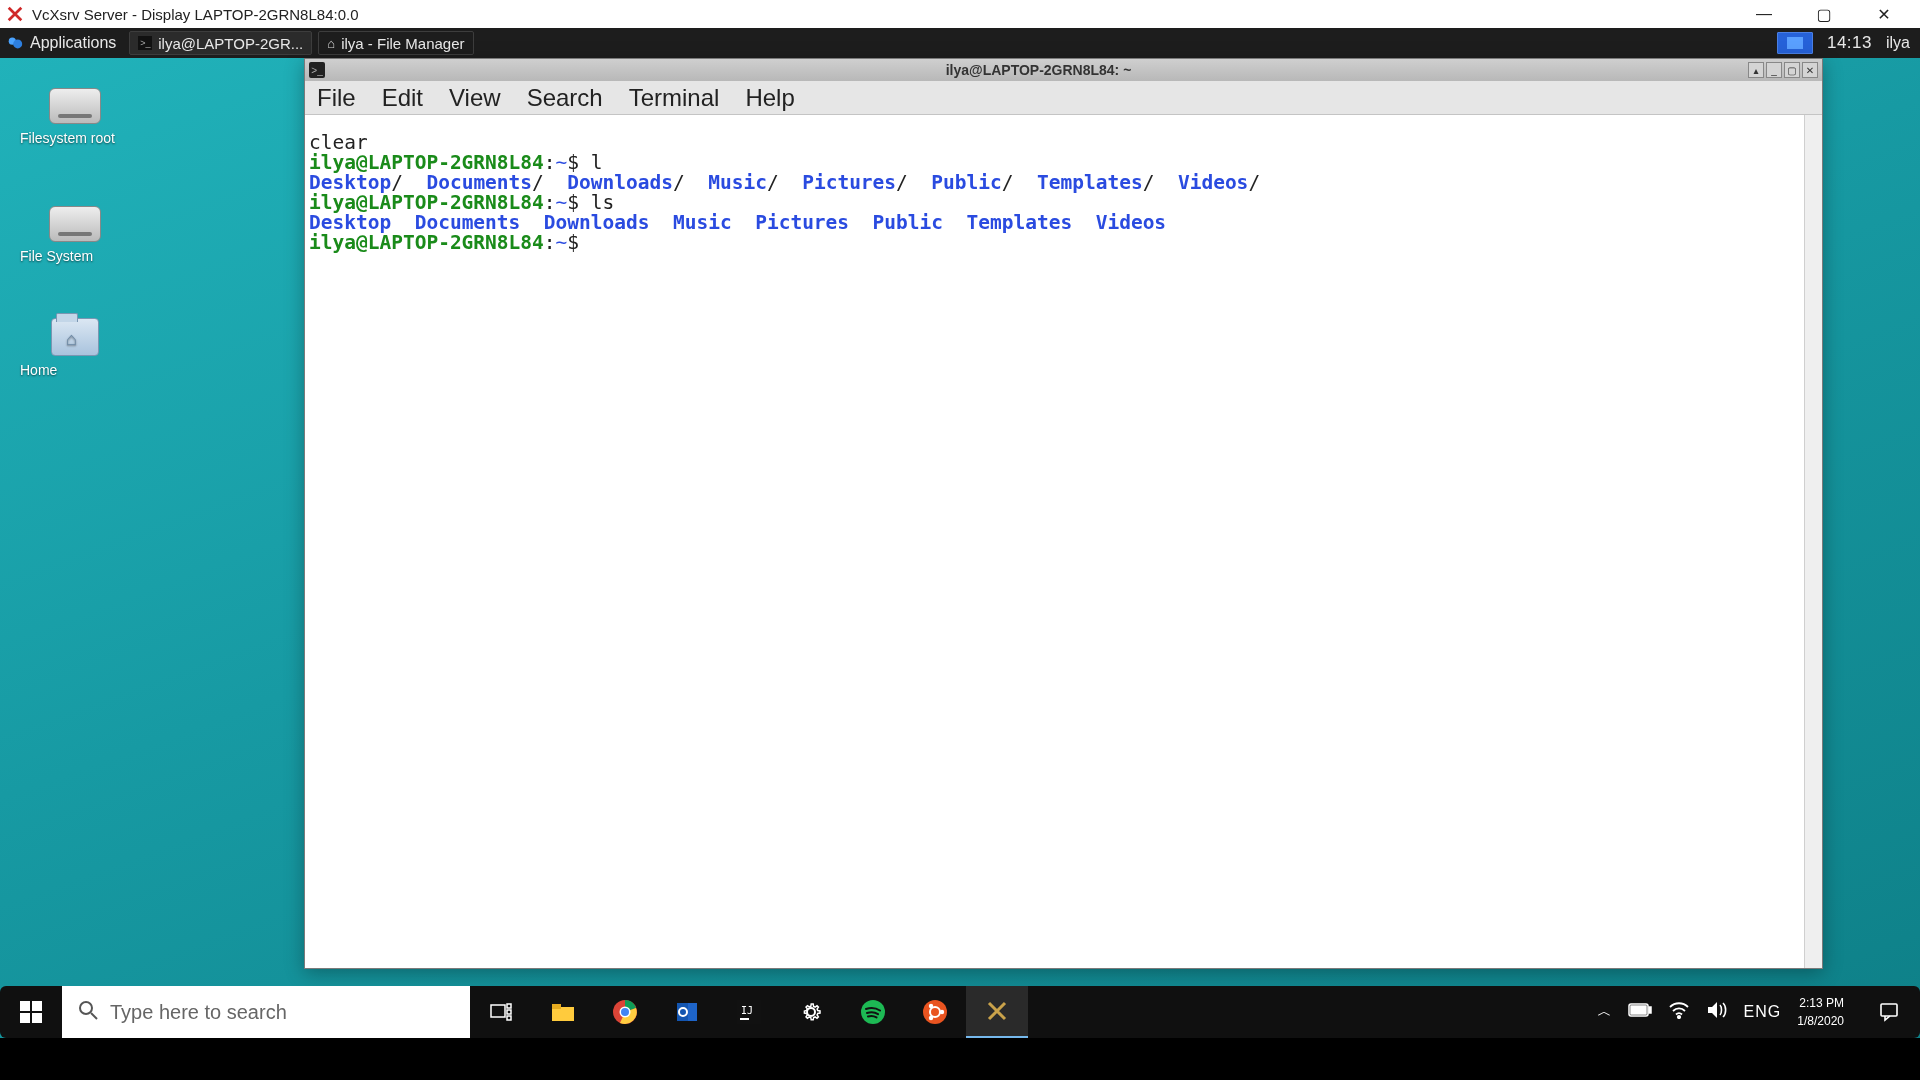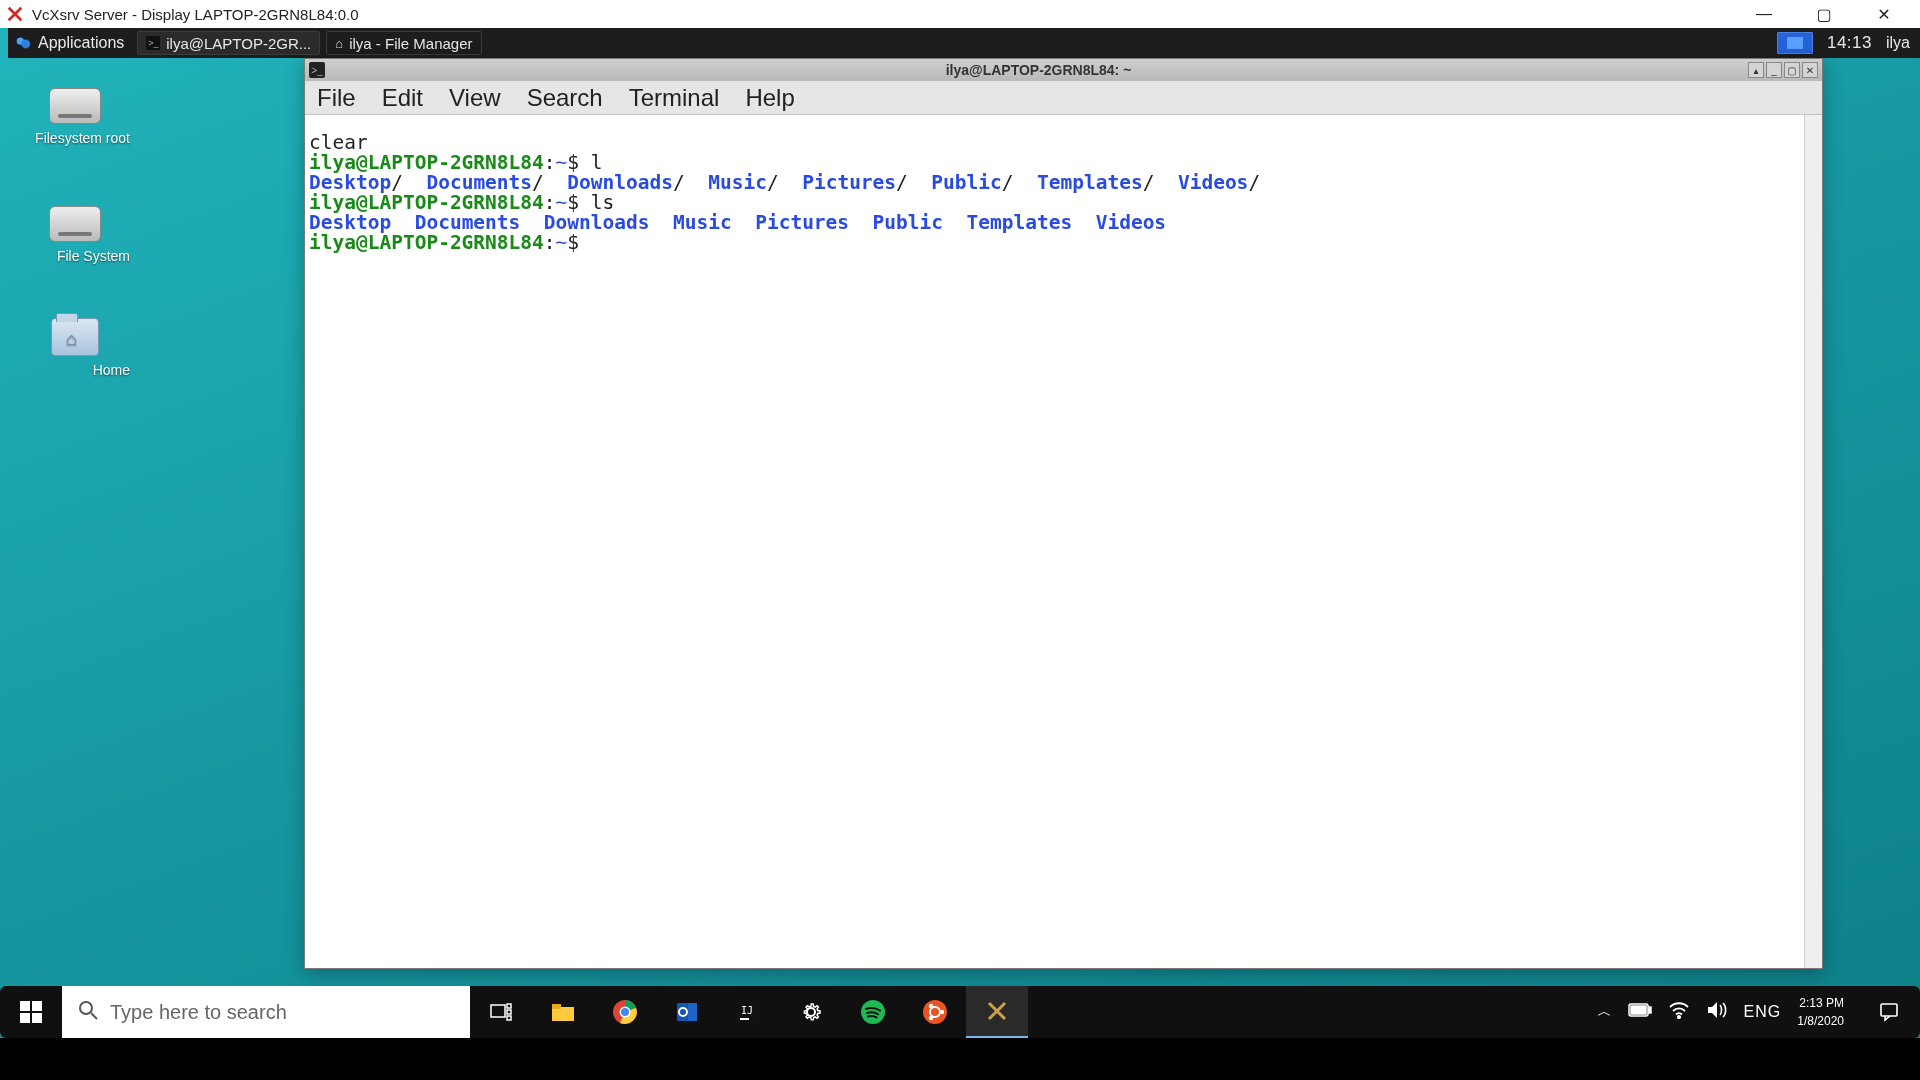--- a/index.html
+++ b/index.html
@@ -12,32 +12,32 @@
   .win-titlebar .ttl { flex:0 0 auto; color:#222; }
   .win-titlebar .spacer { flex:1; }
   .win-titlebar .win-btn { width:60px; height:28px; display:inline-flex; align-items:center; justify-content:center; color:#222; font-size:16px; }
 
   
   .xserver-area { position:relative; width:1920px; height:1010px; }
 
   
   .xfce-desktop { position:absolute; inset:0; background: linear-gradient(160deg,#21b3bb 0%, #179aa3 45%, #0e8088 100%); }
   
-  .xfce-panel { position:absolute; left:8px; right:0; top:0; height:30px; background:#1d1d1d; color:#e8e8e8; display:flex; align-items:center; font-size:16px; }
+  .xfce-panel { position:absolute; left:0; right:0; top:0; height:30px; background:#1d1d1d; color:#e8e8e8; display:flex; align-items:center; font-size:16px; }
   .panel-apps { display:flex; align-items:center; padding:0 10px 0 6px; gap:6px; height:100%; }
   .panel-apps .mouse-icn { width:18px; height:18px; color:#4aa3ff; }
   .panel-task { display:flex; align-items:center; height:24px; background:#2b2b2b; border:1px solid #3d3d3d; margin:3px 3px; padding:0 8px; gap:6px; font-size:15px; border-radius:2px; max-width:210px; overflow:hidden; white-space:nowrap; }
   .panel-right { margin-left:auto; display:flex; align-items:center; gap:14px; padding-right:10px; }
   .panel-indicator { width:36px; height:22px; background:#2662d9; border:1px solid #4a80e6; border-radius:1px; display:flex; align-items:center; justify-content:center;}
   .panel-indicator .inner { width:16px; height:12px; background:#5aa0ff;}
   .panel-clock { font-size:17px; letter-spacing:0.5px; }
   .panel-user { font-size:16px; }
 
   
-  .desk-icon { position:absolute; width:110px; text-align:right; color:#fff; font-size:14px; text-shadow:0 1px 2px rgba(0,0,0,0.6); }
+  .desk-icon { position:absolute; width:110px; text-align:left; color:#fff; font-size:14px; text-shadow:0 1px 2px rgba(0,0,0,0.6); }
   .desk-icon .drive { width:52px; height:36px; margin:0 auto 6px; background:linear-gradient(#eee,#bbb); border-radius:6px; border:1px solid #888; position:relative;}
   .desk-icon .drive:after{content:"";position:absolute;left:8px;right:8px;bottom:5px;height:4px;background:#777;border-radius:2px;}
   .desk-icon .folder { width:48px; height:38px; margin:0 auto 6px; background:linear-gradient(#dbe7f3,#a9c3dd); border-radius:4px; border:1px solid #7a96b2; position:relative;}
   .desk-icon .folder:before{content:"";position:absolute;left:4px;top:-6px;width:20px;height:8px;background:#c3d6e8;border-radius:2px 2px 0 0;border:1px solid #7a96b2;border-bottom:none;}
   .desk-icon .folder .home-g { position:absolute; left:14px; top:10px; font-size:18px; color:#6b88a5;}
 
   
   .term-window { position:absolute; left:304px; top:30px; width:1519px; height:911px; background:#e8e8e8; border:1px solid #7a7a7a; box-shadow:0 4px 18px rgba(0,0,0,0.3); display:flex; flex-direction:column; }
   .term-titlebar { height:22px; background:linear-gradient(#cfcfcf,#b8b8b8); display:flex; align-items:center; padding:0 4px; font-size:14px; color:#333; }
   .term-titlebar .t-icn { width:16px; height:16px; background:#222; color:#aaa; font-size:10px; display:inline-flex; align-items:center; justify-content:center; margin-right:6px; border-radius:2px;}

